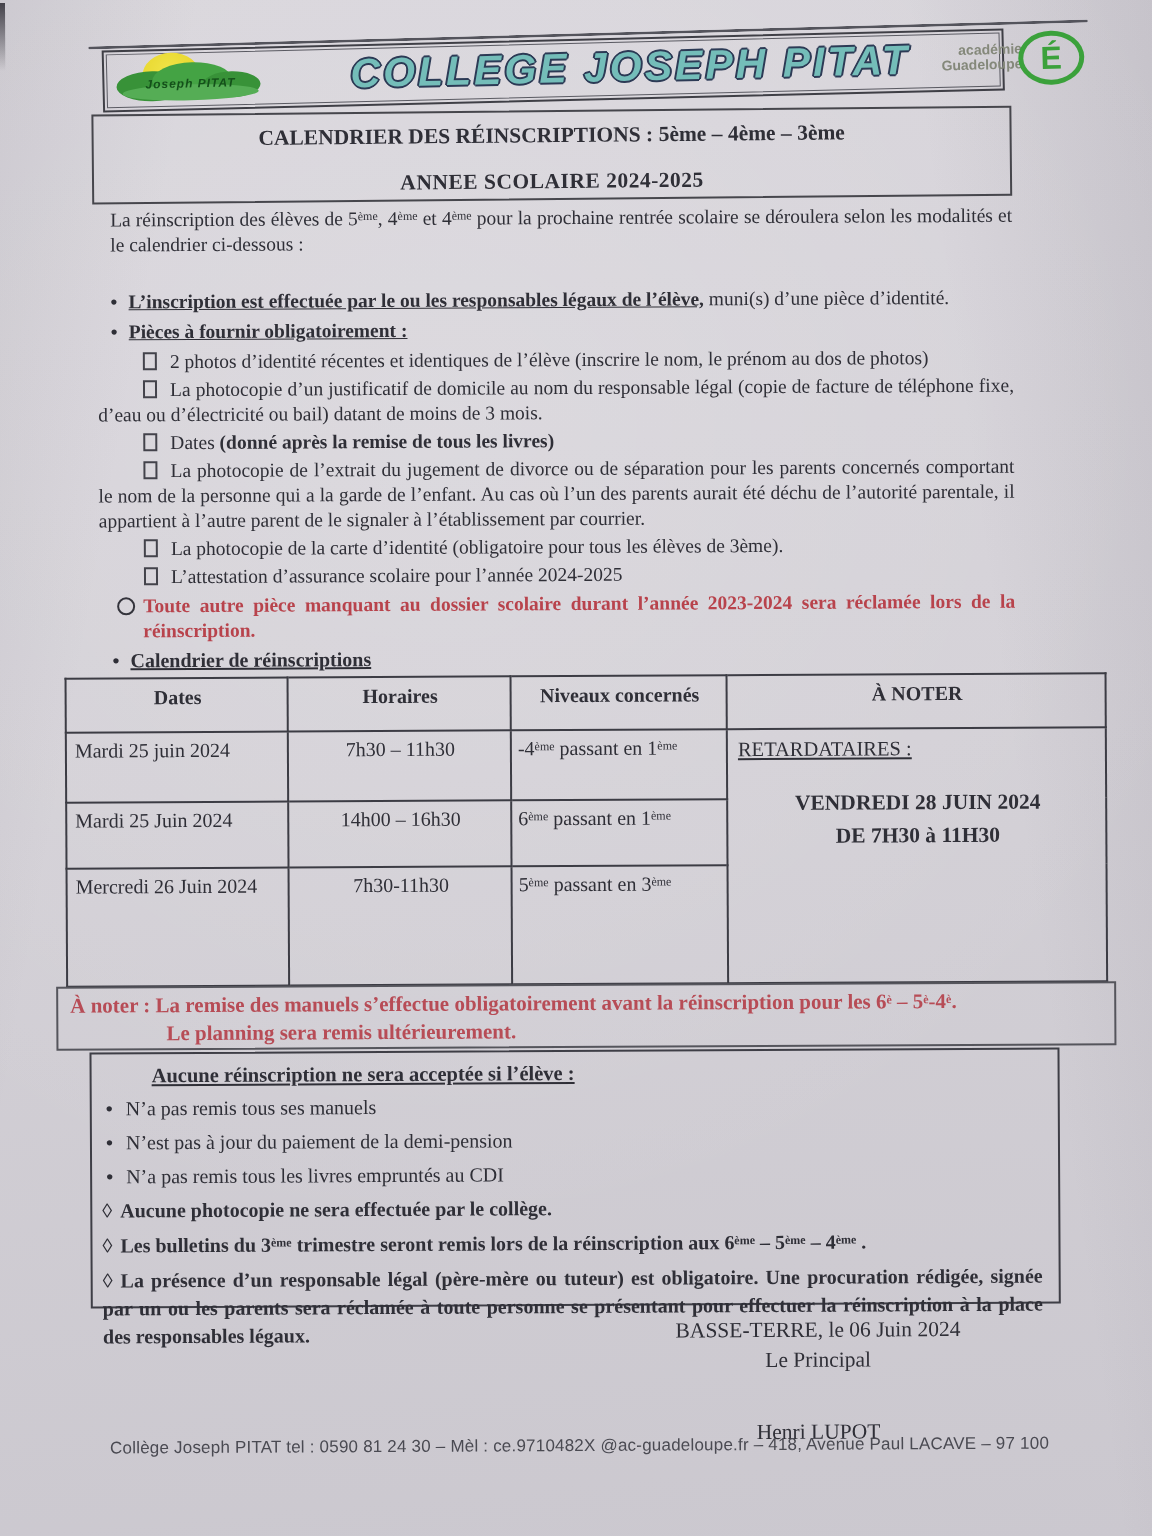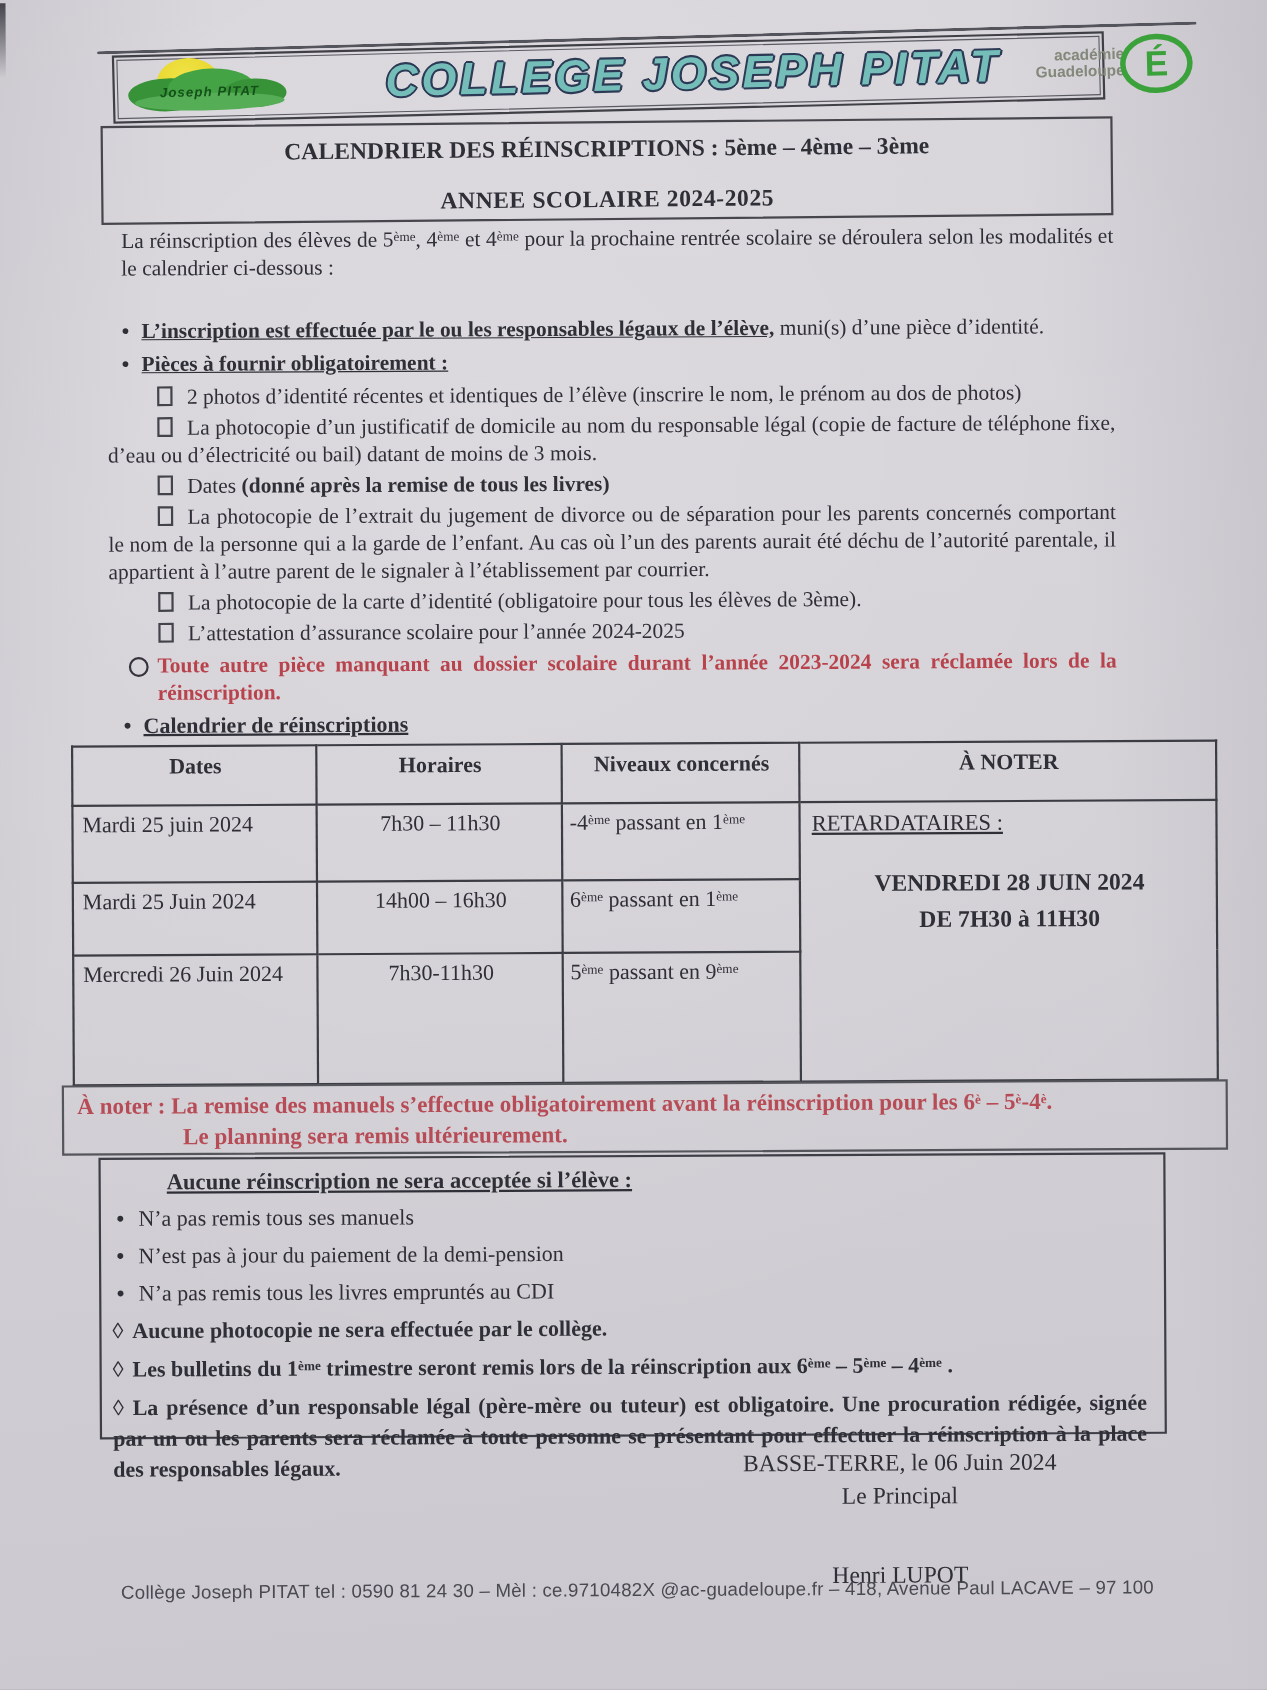--- a/index.html
+++ b/index.html
@@ -193,21 +193,21 @@
         </td>
       </tr>
       <tr class="r2">
         <td>Mardi 25 Juin 2024</td>
         <td class="c">14h00 – 16h30</td>
         <td class="lvl"><span>6</span><sup>ème</sup><span> passant en 1</span><sup>ème</sup></td>
       </tr>
       <tr class="r3">
         <td>Mercredi 26 Juin 2024</td>
         <td class="c">7h30-11h30</td>
-        <td class="lvl"><span>5</span><sup>ème</sup><span> passant en 9</span><sup>ème</sup></td>
+        <td class="lvl"><span>5</span><sup>ème</sup><span> passant en 3</span><sup>ème</sup></td>
       </tr>
     </tbody>
       </table>
 
     <div class="red-box">
       <div class="rb1"><span>À noter : La remise des manuels s’effectue obligatoirement avant la réinscription pour les 6</span><sup>è</sup><span> – 5</span><sup>è</sup><span>-4</span><sup>è</sup><span>.</span></div>
       <div class="rb2">Le planning sera remis ultérieurement.</div>
     </div>
 
     <div class="rules-box">
@@ -218,21 +218,21 @@
       </div>
       <div class="rule-li">
         <span class="rdot">•</span>
         <div>N’est pas à jour du paiement de la demi-pension</div>
       </div>
       <div class="rule-li">
         <span class="rdot">•</span>
         <div>N’a pas remis tous les livres empruntés au CDI</div>
       </div>
       <div class="dia"><span class="dchar">◊</span><span>Aucune photocopie ne sera effectuée par le collège.</span></div>
-      <div class="dia"><span class="dchar">◊</span><span><span>Les bulletins du 1</span><sup>ème</sup><span>  trimestre seront remis lors de la réinscription aux  6</span><sup>ème</sup><span> – 5</span><sup>ème</sup><span> – 4</span><sup>ème</sup><span> .</span></span></div>
+      <div class="dia"><span class="dchar">◊</span><span><span>Les bulletins du 3</span><sup>ème</sup><span>  trimestre seront remis lors de la réinscription aux  6</span><sup>ème</sup><span> – 5</span><sup>ème</sup><span> – 4</span><sup>ème</sup><span> .</span></span></div>
       <div class="dia"><span class="dchar">◊</span><span>La présence d’un responsable légal (père-mère ou tuteur) est obligatoire. Une procuration rédigée, signée par un ou les parents sera réclamée à toute personne se présentant pour effectuer la réinscription à la place des responsables légaux.</span></div>
     </div>
 
     <div class="signature">
       <div>BASSE-TERRE, le 06 Juin 2024</div>
       <div>Le Principal</div>
       <div class="sig-name">Henri LUPOT</div>
     </div>
 
     <div class="footer">Collège  Joseph PITAT tel : 0590 81 24 30 – Mèl : ce.9710482X @ac-guadeloupe.fr – 418, Avenue Paul LACAVE – 97 100</div>

